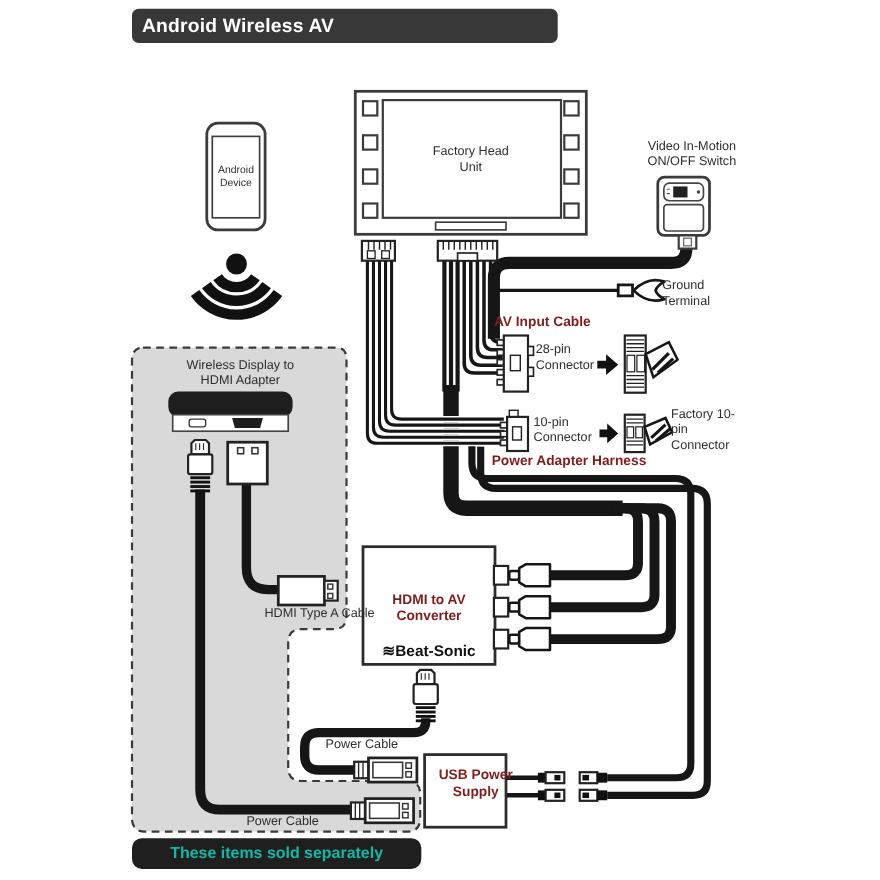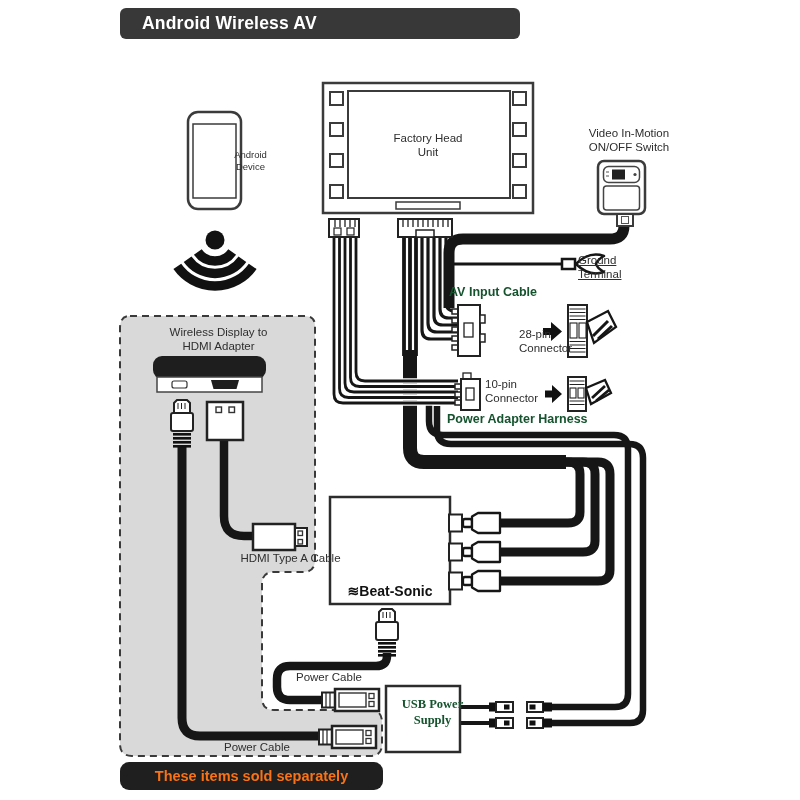--- a/index.html
+++ b/index.html
@@ -1,26 +1,26 @@
 <!DOCTYPE html>
 <html><head>
 <meta charset="utf-8">
 <style>
   html,body{margin:0;padding:0;background:#fff;}
   #stage{position:relative;width:800px;height:800px;background:#ffffff;overflow:hidden;
          font-family:"Liberation Sans",sans-serif;}
   #art{position:absolute;left:0;top:0;}
   .label{position:absolute;font-size:11.5px;line-height:1.22;color:#2e2e2e;}
   .center{text-align:center;}
-  .bold{font-weight:bold;color:#14532d;font-size:12.5px;}
+  .bold{font-weight:bold;color:#7f1d1d;font-size:12.5px;}
   .titlebar{position:absolute;left:120px;top:8px;width:378px;height:31px;background:#383838;
             border-radius:6px;color:#ffffff;font-weight:bold;font-size:17.5px;
-            line-height:31px;padding-left:22px;letter-spacing:.2px;}
+            line-height:31px;padding-left:9px;letter-spacing:.2px;}
   .footerbar{position:absolute;left:120px;top:762px;width:263px;height:28px;background:#1f1f1f;
-             border-radius:9px;color:#f97316;font-weight:bold;font-size:14.5px;
+             border-radius:9px;color:#14b8a6;font-weight:bold;font-size:14.5px;
              line-height:28px;text-align:center;}
   .brandline{position:absolute;left:336px;top:583px;width:108px;text-align:center;
              font-size:14px;font-weight:bold;color:#111;}
 </style>
 </head>
 <body>
 
 <div id="stage">
 
 <svg id="art" width="800" height="800" viewBox="0 0 800 800">
@@ -278,46 +278,48 @@
       <rect x="504" y="720.5" width="5.5" height="5" fill="#111"></rect>
       <rect x="527" y="718" width="16" height="10" fill="#fff" stroke="#222" stroke-width="2"></rect>
       <rect x="529.5" y="720.5" width="6" height="5" fill="#111"></rect>
       <rect x="543" y="718.5" width="9" height="9" fill="#111"></rect>
     </g>
   </g>
 </svg>
 
 <div class="titlebar">Android Wireless AV</div>
 
-<div class="label center" style="left:188px;top:149px;width:53px;font-size:9.5px;padding-left:36px;">Android Device</div>
+<div class="label center" style="left:188px;top:149px;width:53px;font-size:9.5px;">Android Device</div>
 
 <div class="label center" style="left:388px;top:131px;width:80px;">Factory Head Unit</div>
 
 <div class="label center" style="left:579px;top:126px;width:100px;">Video In-Motion ON/OFF Switch</div>
 
-<div class="label" style="left:578px;top:253px;width:62px;text-decoration:underline;">Ground Terminal</div>
+<div class="label" style="left:602px;top:253px;width:62px;">Ground Terminal</div>
 
 <div class="label bold" style="left:449px;top:285px;width:130px;">AV Input Cable</div>
 
-<div class="label" style="left:487px;top:327px;width:70px;margin-left:32px;">28-pin Connector</div>
+<div class="label" style="left:487px;top:311px;width:70px;">28-pin Connector</div>
 
 
 <div class="label" style="left:485px;top:377px;width:70px;">10-pin Connector</div>
 
+<div class="label" style="left:610px;top:370px;width:66px;">Factory 10-pin Connector</div>
 
 <div class="label bold" style="left:447px;top:412px;width:190px;">Power Adapter Harness</div>
 
 <div class="label center" style="left:156px;top:325px;width:125px;">Wireless Display to HDMI Adapter</div>
 
 <div class="label center" style="left:215px;top:551px;width:115px;margin-left:18px;">HDMI Type A Cable</div>
 
+<div class="label bold center" style="left:340px;top:538px;width:100px;">HDMI to AV Converter</div>
 
 <div class="brandline"><span>≋</span><span>Beat-Sonic</span></div>
 
 <div class="label" style="left:296px;top:670px;">Power Cable</div>
 
 <div class="label" style="left:224px;top:740px;">Power Cable</div>
 
-<div class="label bold center" style="left:389px;top:696px;width:87px;line-height:1.3;font-family:Liberation Serif, serif;">USB Power Supply</div>
+<div class="label bold center" style="left:389px;top:696px;width:87px;line-height:1.3;">USB Power Supply</div>
 
 <div class="footerbar">These items sold separately</div>
 
 </div>
 
 </body></html>

